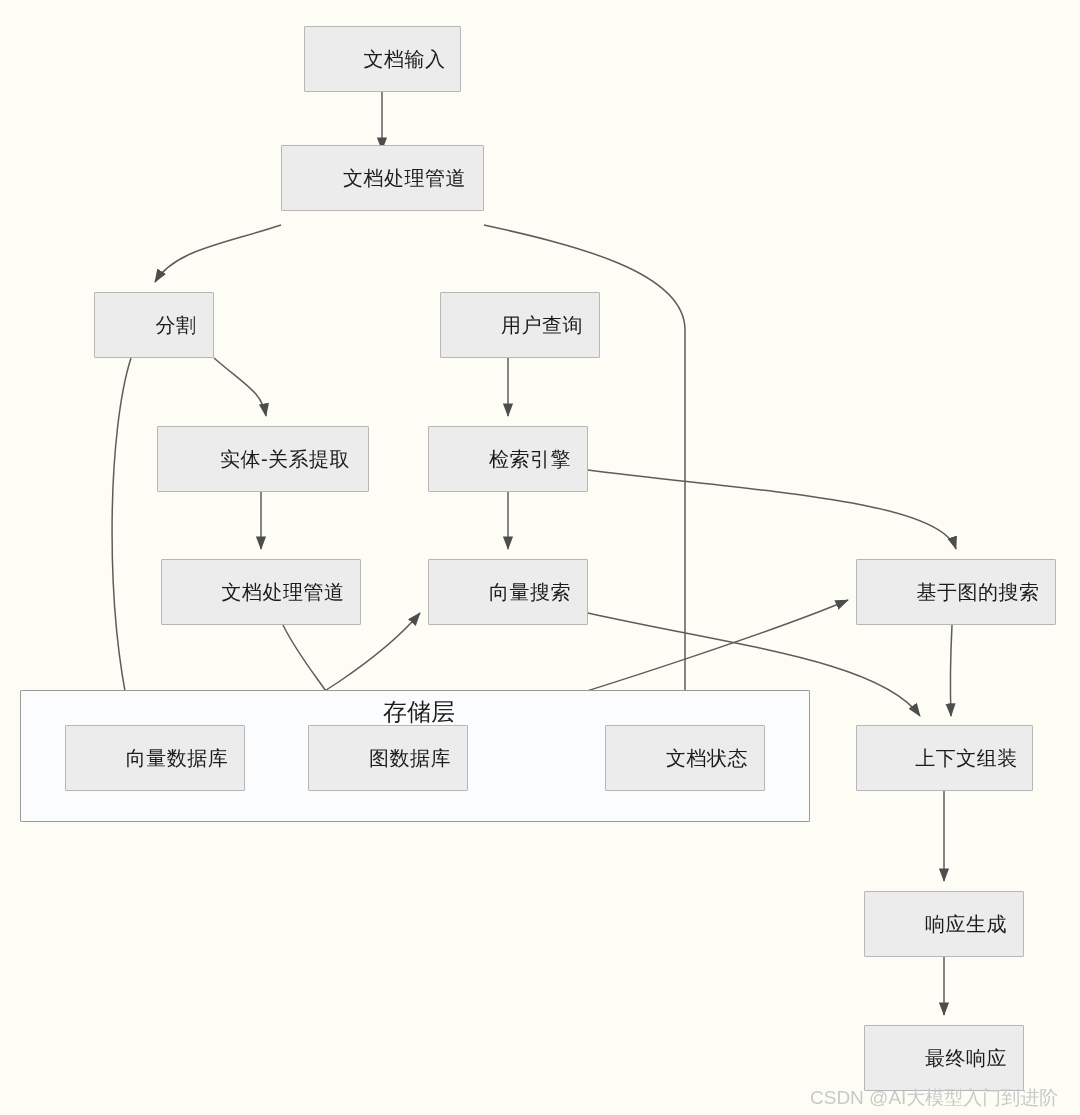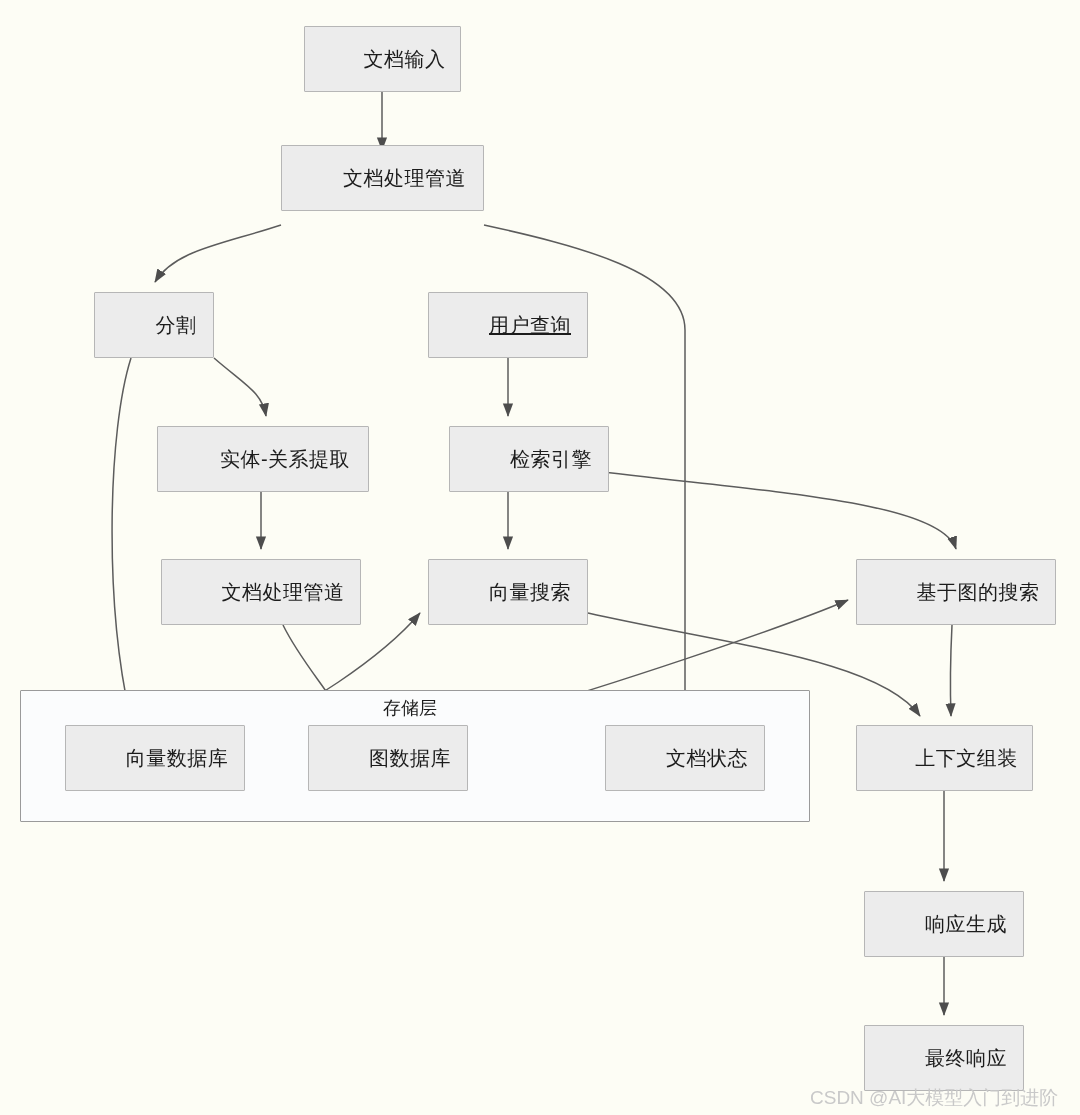--- a/index.html
+++ b/index.html
@@ -26,21 +26,21 @@
   }
   .cluster{
     position:absolute;
     box-sizing:border-box;
     background:#fbfcfd;
     border:1px solid #9a9a9a;
     border-radius:1px;
   }
   .cluster-label{
     position:absolute;
-    font-size:18px;
+    font-size:24px;
     color:#1c1c1c;
     background:transparent;
     white-space:nowrap;
   }
   .watermark{
     position:absolute;
     left:810px;top:1085px;
     font-size:19px;
     color:#c9c9c9;
     white-space:nowrap;
@@ -93,23 +93,23 @@
       <path d="M944,957 L944,1015"></path>
     </g>
   </svg>
 
   <div class="cluster" style="left:20px;top:690px;width:790px;height:132px;"></div>
   <div class="cluster-label" style="left:383px;top:696px;">存储层</div>
 
   <div class="node" style="left:304px;top:26px;width:157px;height:66px;">文档输入</div>
   <div class="node" style="left:281px;top:145px;width:203px;height:66px;">文档处理管道</div>
   <div class="node" style="left:94px;top:292px;width:120px;height:66px;text-align:center;">分割</div>
-  <div class="node" style="left:428px;top:292px;width:160px;height:66px;text-decoration:underline;">用户查询</div>
+  <div class="node" style="left:440px;top:292px;width:160px;height:66px;">用户查询</div>
   <div class="node" style="left:157px;top:426px;width:212px;height:66px;">实体-关系提取</div>
-  <div class="node" style="left:428px;top:426px;width:160px;height:66px;margin-left:21px;">检索引擎</div>
+  <div class="node" style="left:428px;top:426px;width:160px;height:66px;">检索引擎</div>
   <div class="node" style="left:161px;top:559px;width:200px;height:66px;">文档处理管道</div>
   <div class="node" style="left:428px;top:559px;width:160px;height:66px;">向量搜索</div>
   <div class="node" style="left:856px;top:559px;width:200px;height:66px;">基于图的搜索</div>
   <div class="node" style="left:65px;top:725px;width:180px;height:66px;">向量数据库</div>
   <div class="node" style="left:308px;top:725px;width:160px;height:66px;">图数据库</div>
   <div class="node" style="left:605px;top:725px;width:160px;height:66px;">文档状态</div>
   <div class="node" style="left:856px;top:725px;width:177px;height:66px;">上下文组装</div>
   <div class="node" style="left:864px;top:891px;width:160px;height:66px;">响应生成</div>
   <div class="node" style="left:864px;top:1025px;width:160px;height:66px;">最终响应</div>
 

